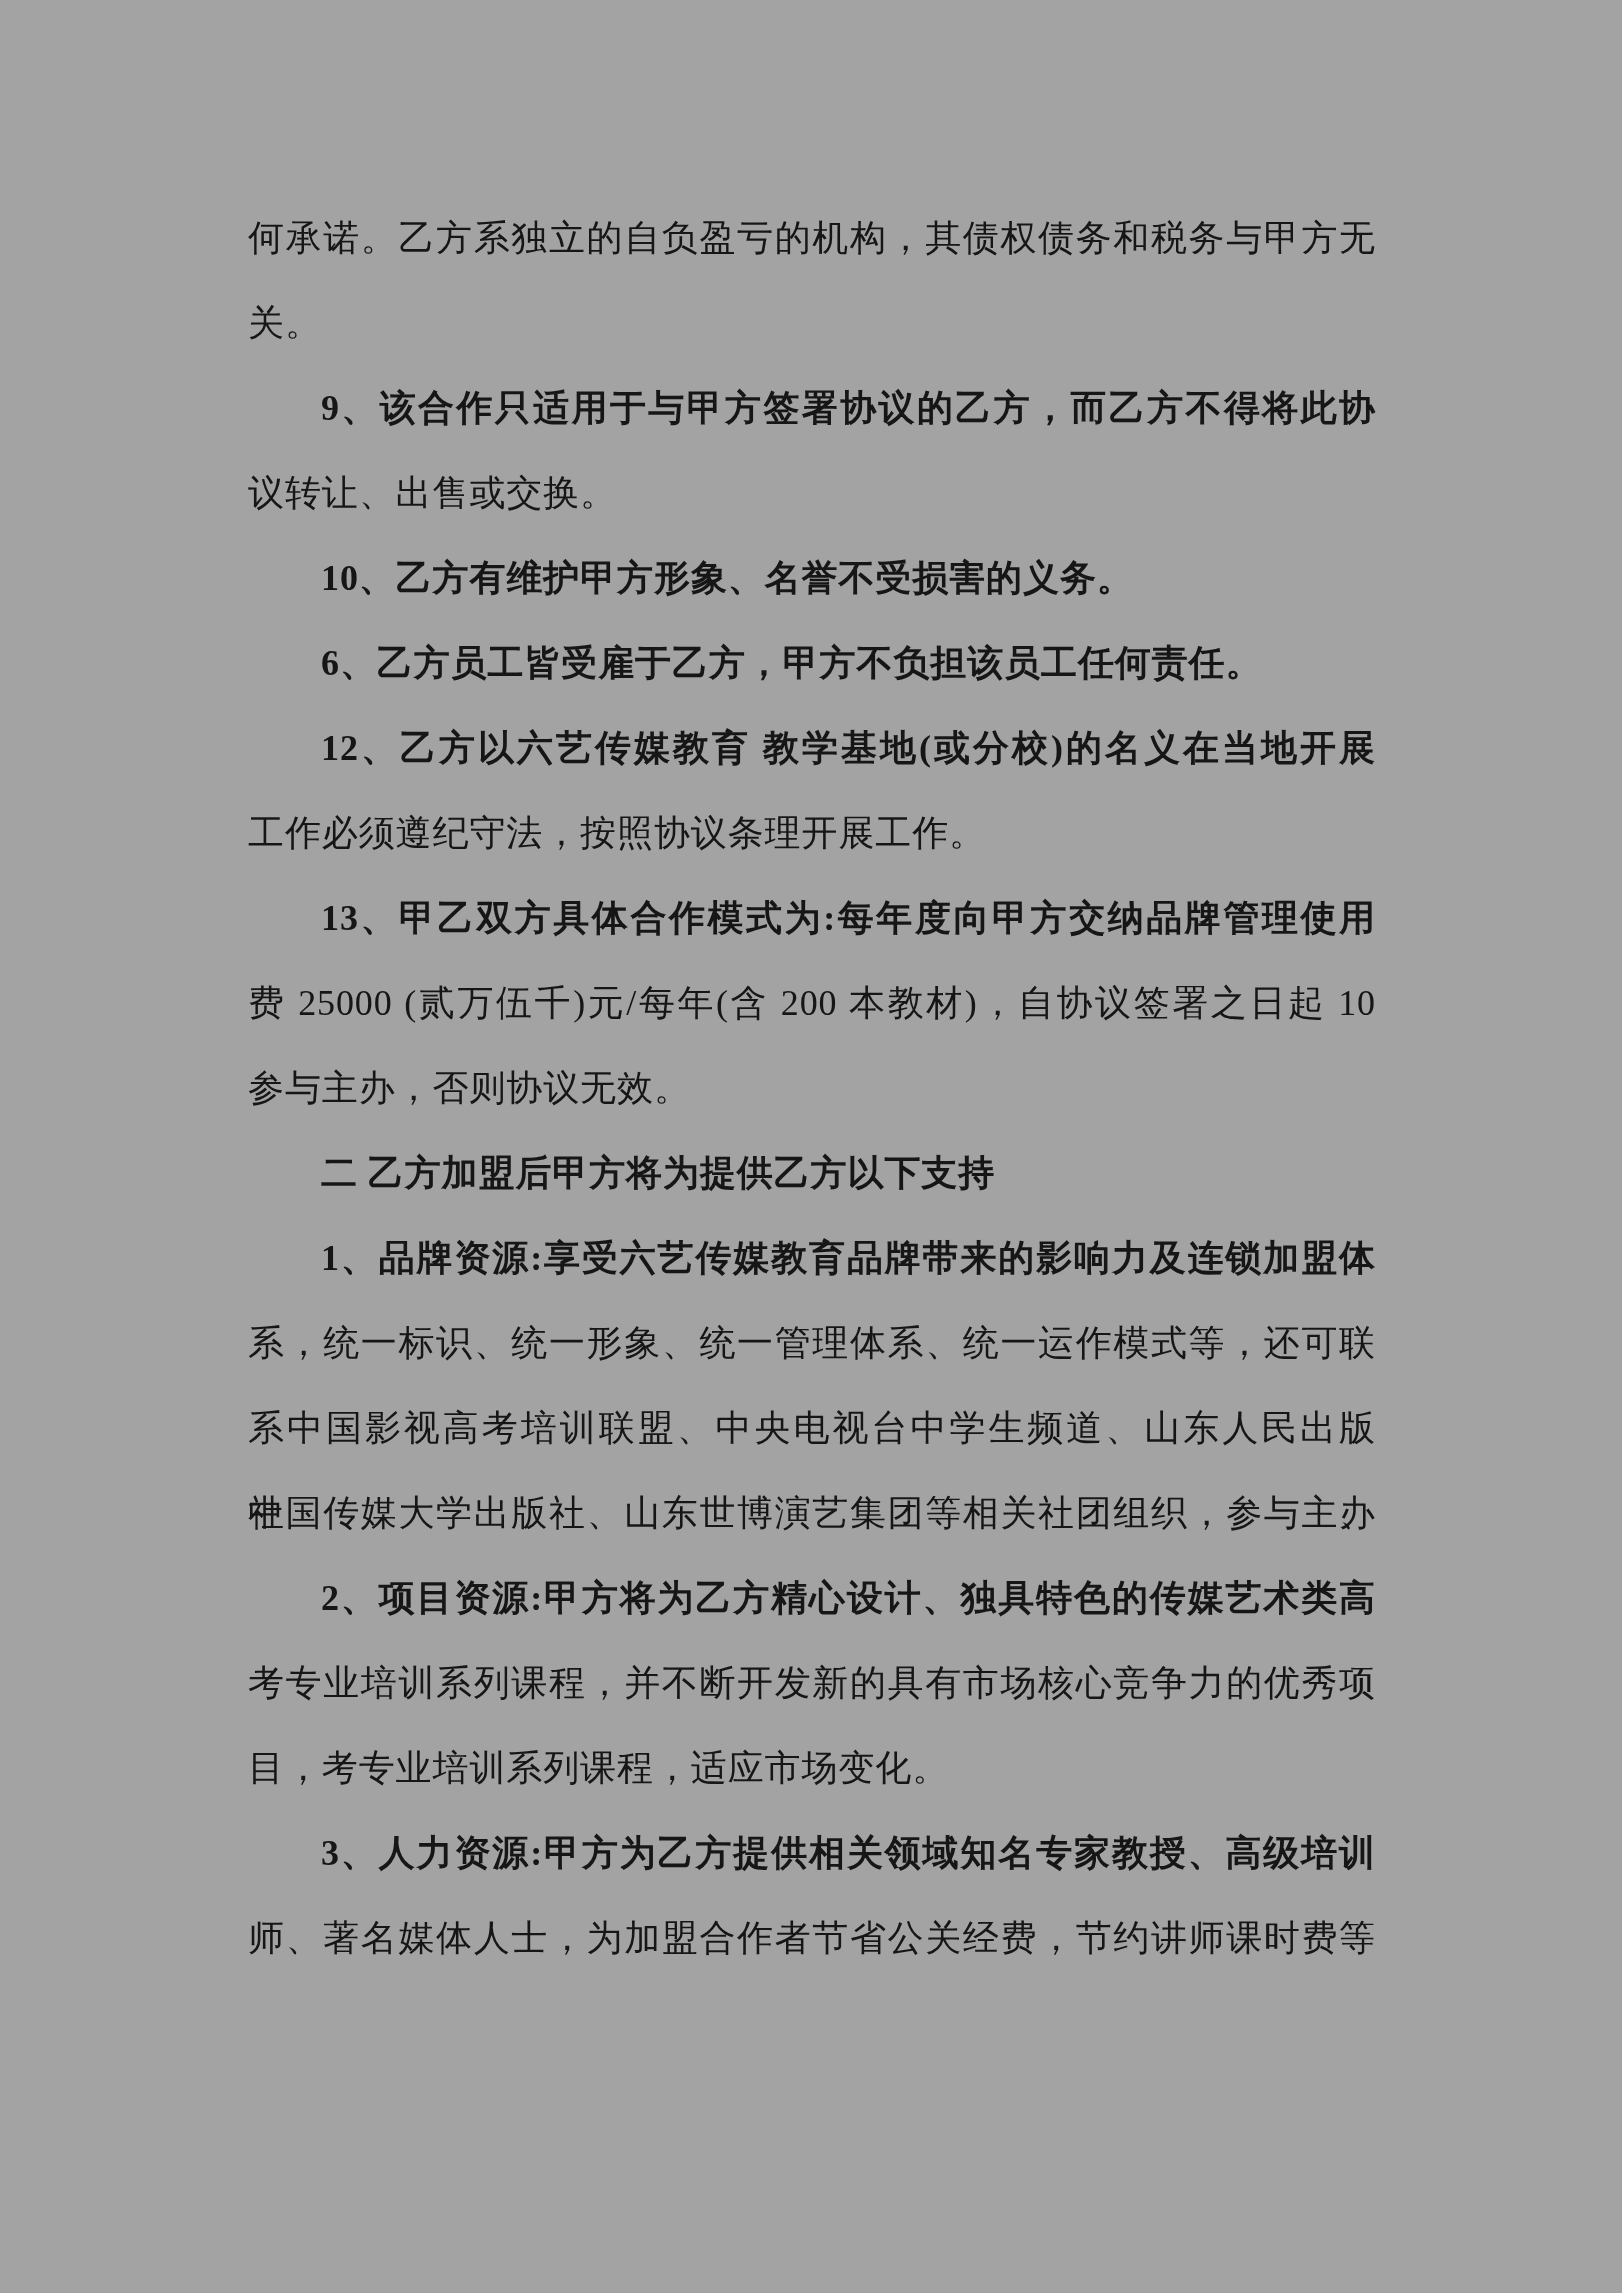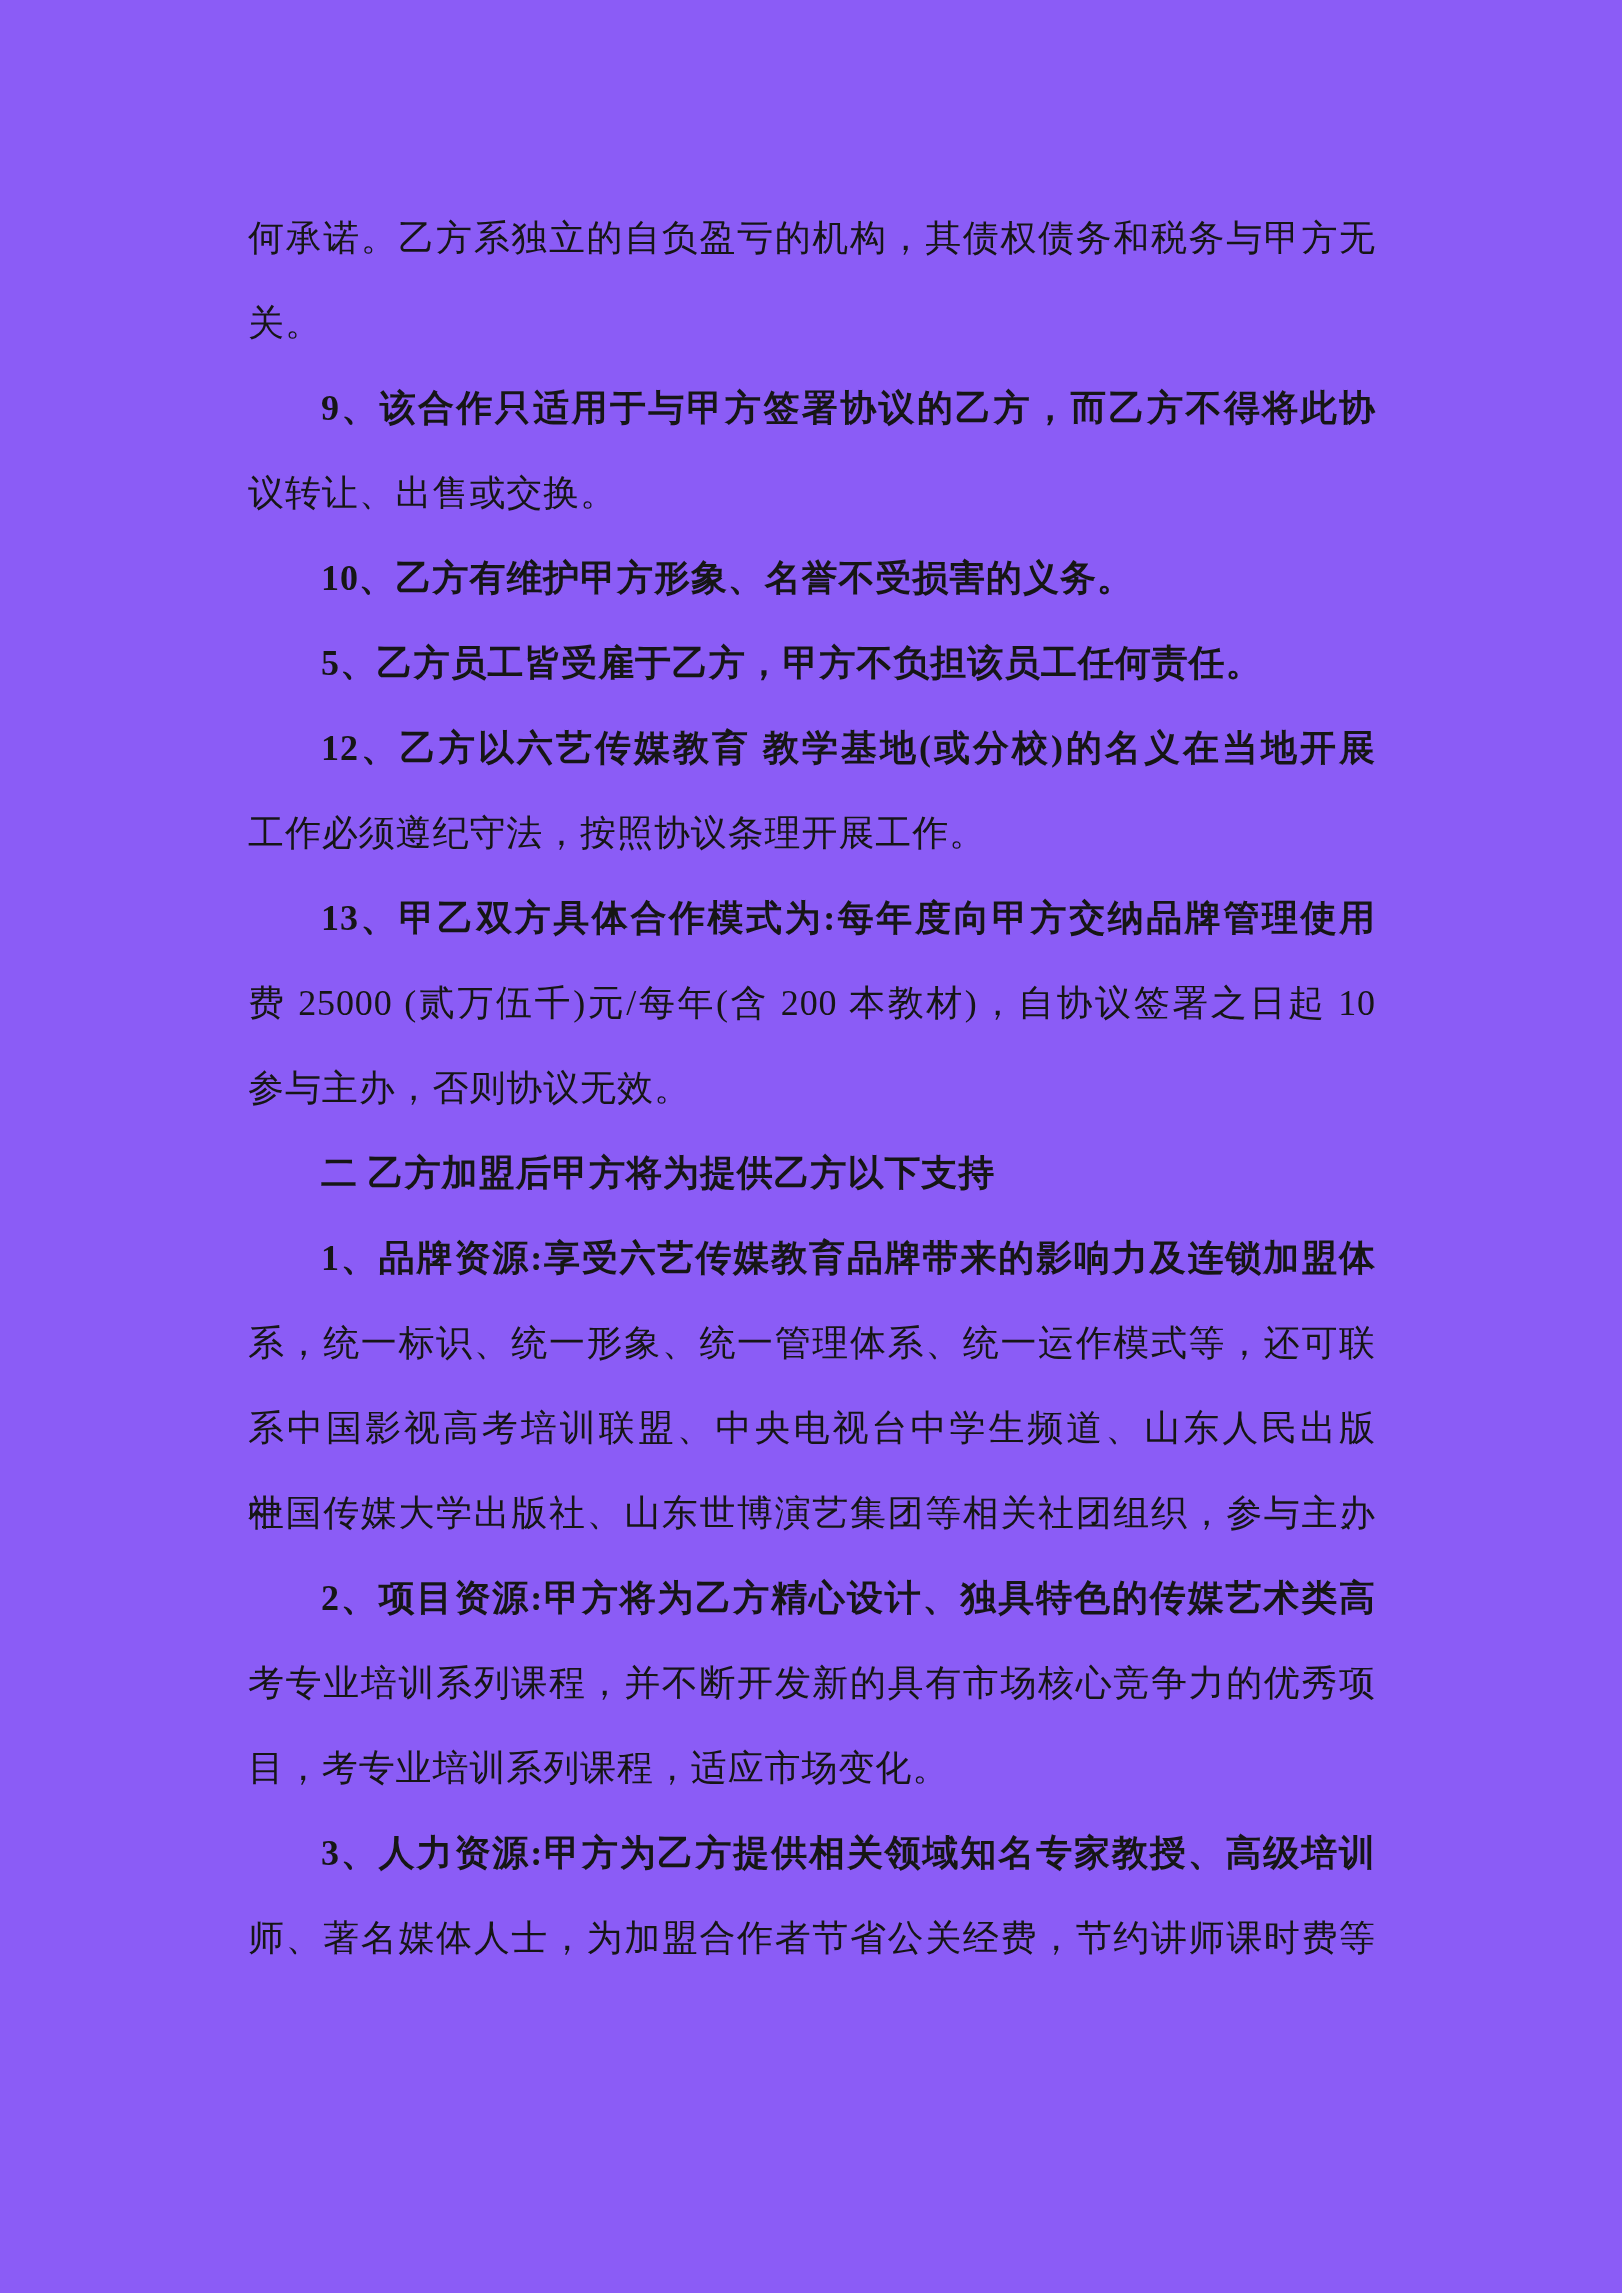--- a/index.html
+++ b/index.html
@@ -13,21 +13,21 @@
     position: relative;
     overflow: hidden;
     font-family: "Liberation Serif", "DejaVu Serif", serif;
   }
   .page {
     position: absolute;
     left: 0;
     top: 0;
     width: 1623px;
     height: 2294px;
-    background: #8b5cf6;
+    background: #a3a3a3;
   }
   .text-column {
     position: absolute;
     left: 248px;
     top: 196px;
     width: 1128px;
     color: #161616;
   }
   .line {
     font-size: 36px;
@@ -51,21 +51,21 @@
 </head>
 <body style="background: rgb(255, 255, 255);">
 
 <div class="page">
   <div class="text-column" style="color: rgb(22, 22, 22);">
       <div class="line justify">何承诺。乙方系独立的自负盈亏的机构，其债权债务和税务与甲方无</div>
       <div class="line">关。</div>
       <div class="line indent justify">9、该合作只适用于与甲方签署协议的乙方，而乙方不得将此协</div>
       <div class="line">议转让、出售或交换。</div>
       <div class="line indent">10、乙方有维护甲方形象、名誉不受损害的义务。</div>
-      <div class="line indent">5、乙方员工皆受雇于乙方，甲方不负担该员工任何责任。</div>
+      <div class="line indent">6、乙方员工皆受雇于乙方，甲方不负担该员工任何责任。</div>
       <div class="line indent justify">12、乙方以六艺传媒教育 教学基地(或分校)的名义在当地开展</div>
       <div class="line">工作必须遵纪守法，按照协议条理开展工作。</div>
       <div class="line indent justify">13、甲乙双方具体合作模式为:每年度向甲方交纳品牌管理使用</div>
       <div class="line justify">费 25000 (贰万伍千)元/每年(含 200 本教材)，自协议签署之日起 10</div>
       <div class="line">参与主办，否则协议无效。</div>
       <div class="line indent">二 乙方加盟后甲方将为提供乙方以下支持</div>
       <div class="line indent justify">1、品牌资源:享受六艺传媒教育品牌带来的影响力及连锁加盟体</div>
       <div class="line justify">系，统一标识、统一形象、统一管理体系、统一运作模式等，还可联</div>
       <div class="line justify">系中国影视高考培训联盟、中央电视台中学生频道、山东人民出版社、</div>
       <div class="line justify">中国传媒大学出版社、山东世博演艺集团等相关社团组织，参与主办</div>

